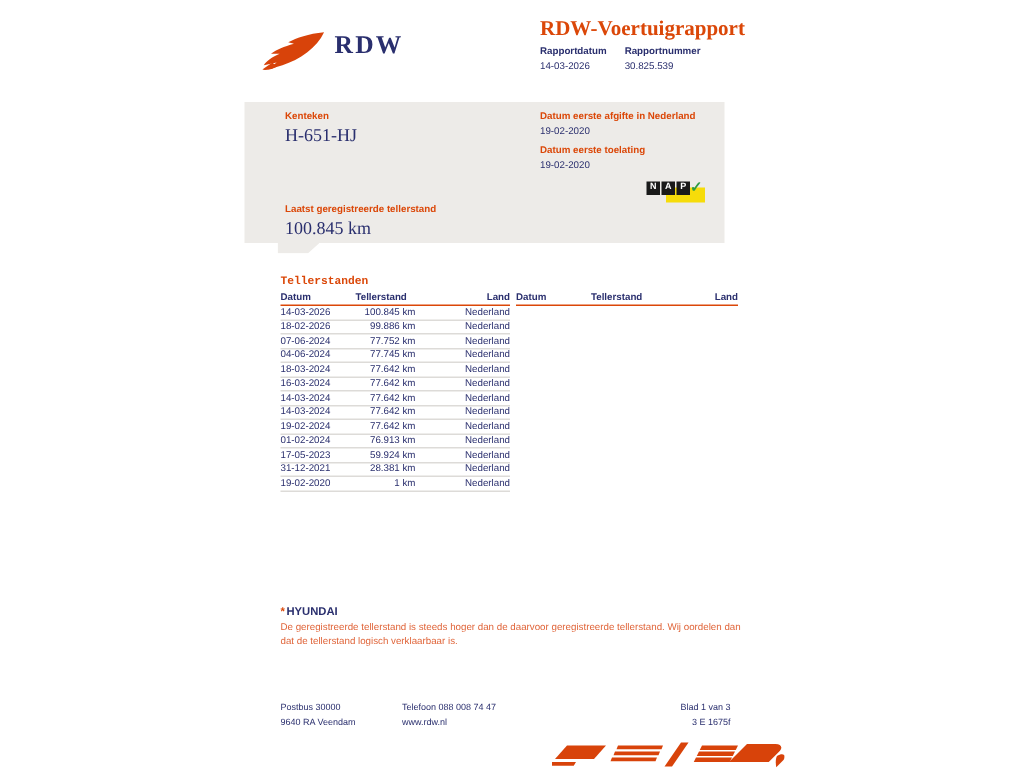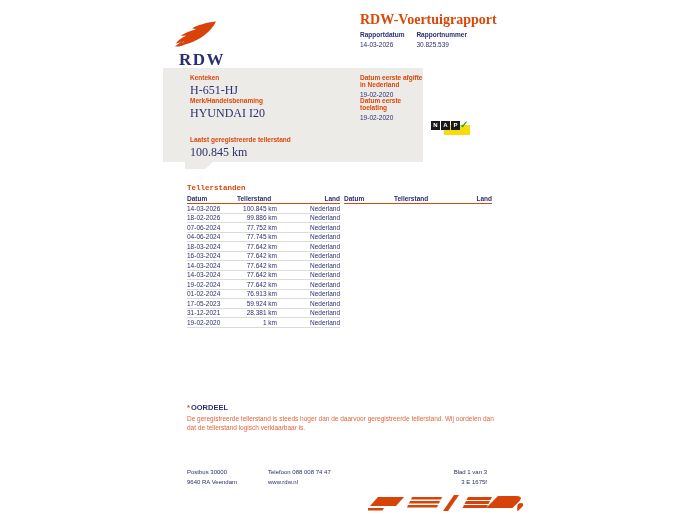--- a/index.html
+++ b/index.html
@@ -1,29 +1,29 @@
 <!DOCTYPE html>
 <html><head>
 <meta charset="utf-8">
 <style>
   * { margin:0; padding:0; box-sizing:border-box; }
   body { background:#fff; font-family:"Liberation Sans", sans-serif; }
   .page { position:relative; width:685px; height:514px; background:#ffffff; overflow:hidden; }
 
   
-  .logo-wrap { position:absolute; left:173px; top:18px; display:flex; align-items:flex-start;flex-direction:column; }
+  .logo-wrap { position:absolute; left:173px; top:18px; display:flex; align-items:flex-start; }
   .logo-flame { width:44px; height:30px; }
   .logo-text { font-family:"Liberation Serif", serif; font-size:17px; font-weight:bold; color:#2A2F6E; letter-spacing:1.5px; margin-left:6px; margin-top:2px; }
   .doc-title { position:absolute; left:360px; top:12px; font-family:"Liberation Serif", serif; font-size:14px; font-weight:bold; color:#DB4708; }
   .report-meta { position:absolute; left:360px; top:31px; display:flex; gap:12px; }
   .meta-label { font-size:6.5px; font-weight:bold; color:#2A2F6E; }
   .meta-value { font-size:6.5px; color:#2A2F6E; margin-top:3px; }
 
   
-  .veh-box { position:absolute; left:163px; top:68px; width:260px; height:94px; background:#EDEBE8; }
+  .veh-box { position:absolute; left:163px; top:68px; width:320px; height:94px; background:#EDEBE8; }
   .veh-tab { position:absolute; left:185px; top:162px; width:28px; height:7px; background:#EDEBE8; clip-path:polygon(0 0,100% 0,72% 100%,0 100%); }
   .fld { position:absolute; }
   .fld-label { font-size:6.5px; font-weight:bold; color:#DB4708; }
   .fld-value-serif { font-family:"Liberation Serif", serif; font-size:12px; color:#2A2F6E; margin-top:2px; }
   .fld-value-sm { font-size:6.5px; color:#2A2F6E; margin-top:3px; }
   .oordeel { position:absolute; left:197px; top:50px; font-size:11px; font-weight:bold; color:#2A2F6E; line-height:13px; letter-spacing:0.2px; }
 
   
   .nap { position:absolute; left:268px; top:53px; width:44px; height:17px; }
   .nap-yellow { position:absolute; left:13px; top:4px; width:26px; height:10px; background:#F6DC0A; }
@@ -79,24 +79,20 @@
       <div class="meta-label">Rapportnummer</div>
       <div class="meta-value">30.825.539</div>
     </div>
   </div>
 
   <div class="veh-box">
     <div class="fld" style="left:27px; top:6px;">
       <div class="fld-label">Kenteken</div>
       <div class="fld-value-serif">H-651-HJ</div>
     </div>
-    <div class="fld" style="left:27px; top:29px;">
-      <div class="fld-label">Merk/Handelsbenaming</div>
-      <div class="fld-value-serif">HYUNDAI I20</div>
-    </div>
     <div class="fld" style="left:27px; top:68px;">
       <div class="fld-label">Laatst geregistreerde tellerstand</div>
       <div class="fld-value-serif">100.845 km</div>
     </div>
 
     <div class="fld" style="left:197px; top:6px;">
       <div class="fld-label">Datum eerste afgifte in Nederland</div>
       <div class="fld-value-sm">19-02-2020</div>
     </div>
     <div class="fld" style="left:197px; top:29px;">
@@ -193,21 +189,21 @@
   </div>
 
   <div class="tbl tbl-right">
     <div class="tbl-head">
       <span class="c1">Datum</span>
       <span class="c2h">Tellerstand</span>
       <span class="c3">Land</span>
     </div>
   </div>
 
-  <div class="footnote-title"><span class="footnote-star">*</span><span>OORDEEL</span></div>
+  <div class="footnote-title"><span class="footnote-star">*</span><span>HYUNDAI</span></div>
   <div class="footnote-text">De geregistreerde tellerstand is steeds hoger dan de daarvoor geregistreerde tellerstand. Wij oordelen dan dat de tellerstand logisch verklaarbaar is.</div>
 
   <div class="footer-col fc1">
     <div>Postbus 30000</div>
     <div>9640 RA Veendam</div>
   </div>
   <div class="footer-col fc2">
     <div>Telefoon 088 008 74 47</div>
     <div>www.rdw.nl</div>
   </div>

